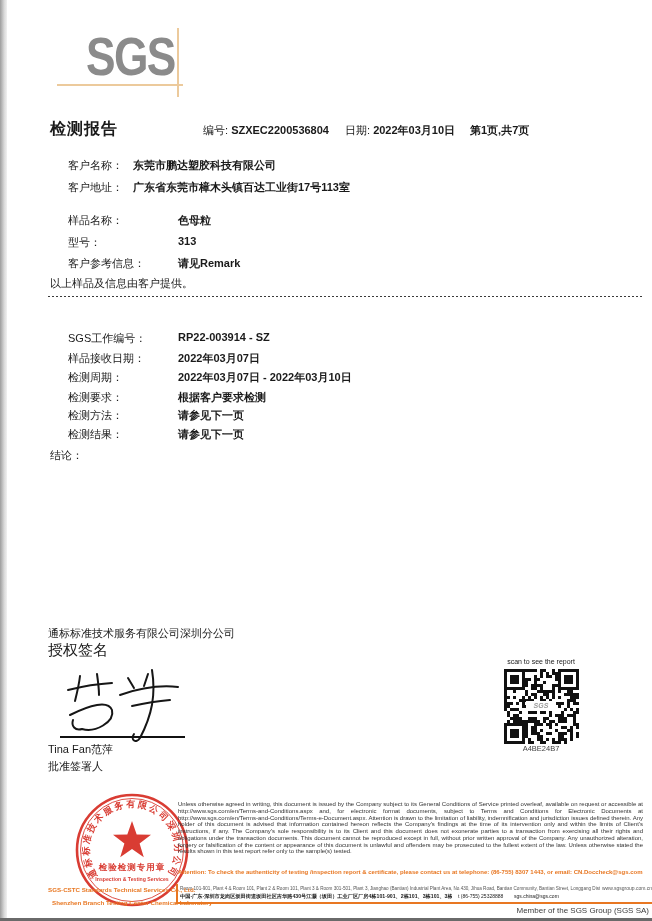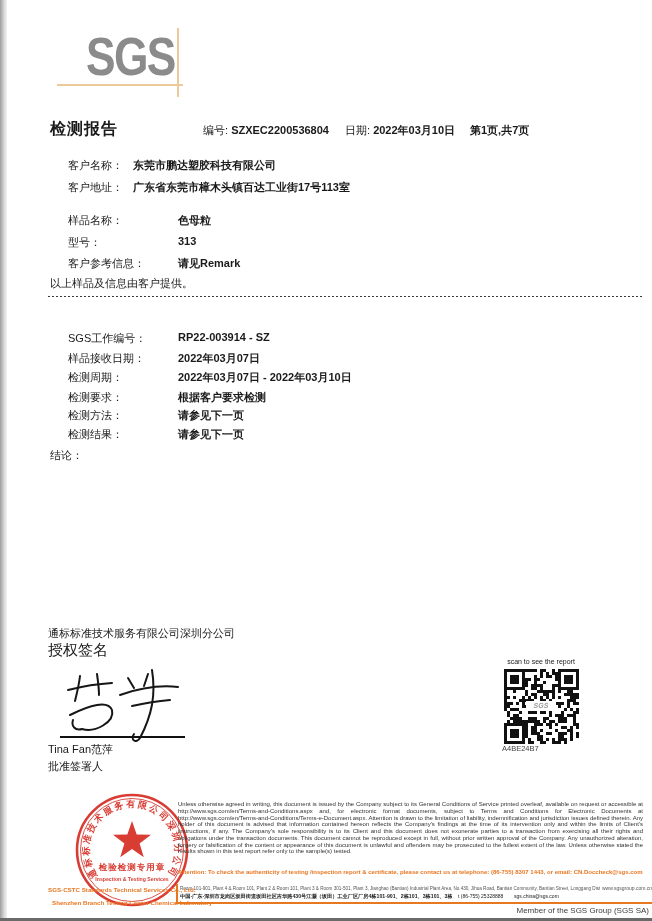--- a/index.html
+++ b/index.html
@@ -34,21 +34,21 @@
   .sig-auth{left:48px;top:641px;font-size:15px;}
   .sig-svg{left:55px;top:665px;}
   .sig-line{left:60px;top:736px;width:125px;height:2px;background:#111;}
   .sig-name{left:48px;top:742px;font-size:11px;}
   .sig-role{left:48px;top:759px;font-size:11px;}
   
   .qr-caption{left:502px;top:658px;width:78px;text-align:center;font-size:7px;color:#222;}
   .qr-svg{left:504px;top:669px;}
   .qr-center{left:526px;top:701px;width:30px;height:10px;background:#fff;color:#9a9a9a;
              font-size:7px;font-weight:bold;font-style:italic;text-align:center;line-height:10px;}
-  .qr-code-text{left:502px;top:744px;width:78px;text-align:left;font-size:7.5px;color:#444;}
+  .qr-code-text{left:502px;top:744px;width:78px;text-align:center;font-size:7.5px;color:#444;}
   
   .stamp-svg{left:67px;top:785px;opacity:.9;}
   .org1{left:48px;top:886px;font-size:6.2px;font-weight:bold;color:#e87722;white-space:nowrap;z-index:5;}
   .org2{left:52px;top:899px;font-size:6.2px;font-weight:bold;color:#e87722;white-space:nowrap;z-index:5;}
   .disc{left:178px;top:801px;width:465px;font-size:6px;line-height:6.75px;text-align:justify;color:#333;}
   .attn{left:178px;top:869px;width:465px;font-size:6px;line-height:6.9px;color:#e87722;font-weight:bold;}
   .addr-en{left:180px;top:886px;width:420px;font-size:4.6px;color:#555;white-space:nowrap;overflow:hidden;}
   .web{left:602px;top:885px;font-size:5px;color:#555;white-space:nowrap;}
   .addr-cn{left:180px;top:893px;width:272px;font-size:5.2px;font-weight:bold;color:#222;white-space:nowrap;overflow:hidden;}
   .tel{left:458px;top:893px;font-size:5px;color:#222;white-space:nowrap;}

